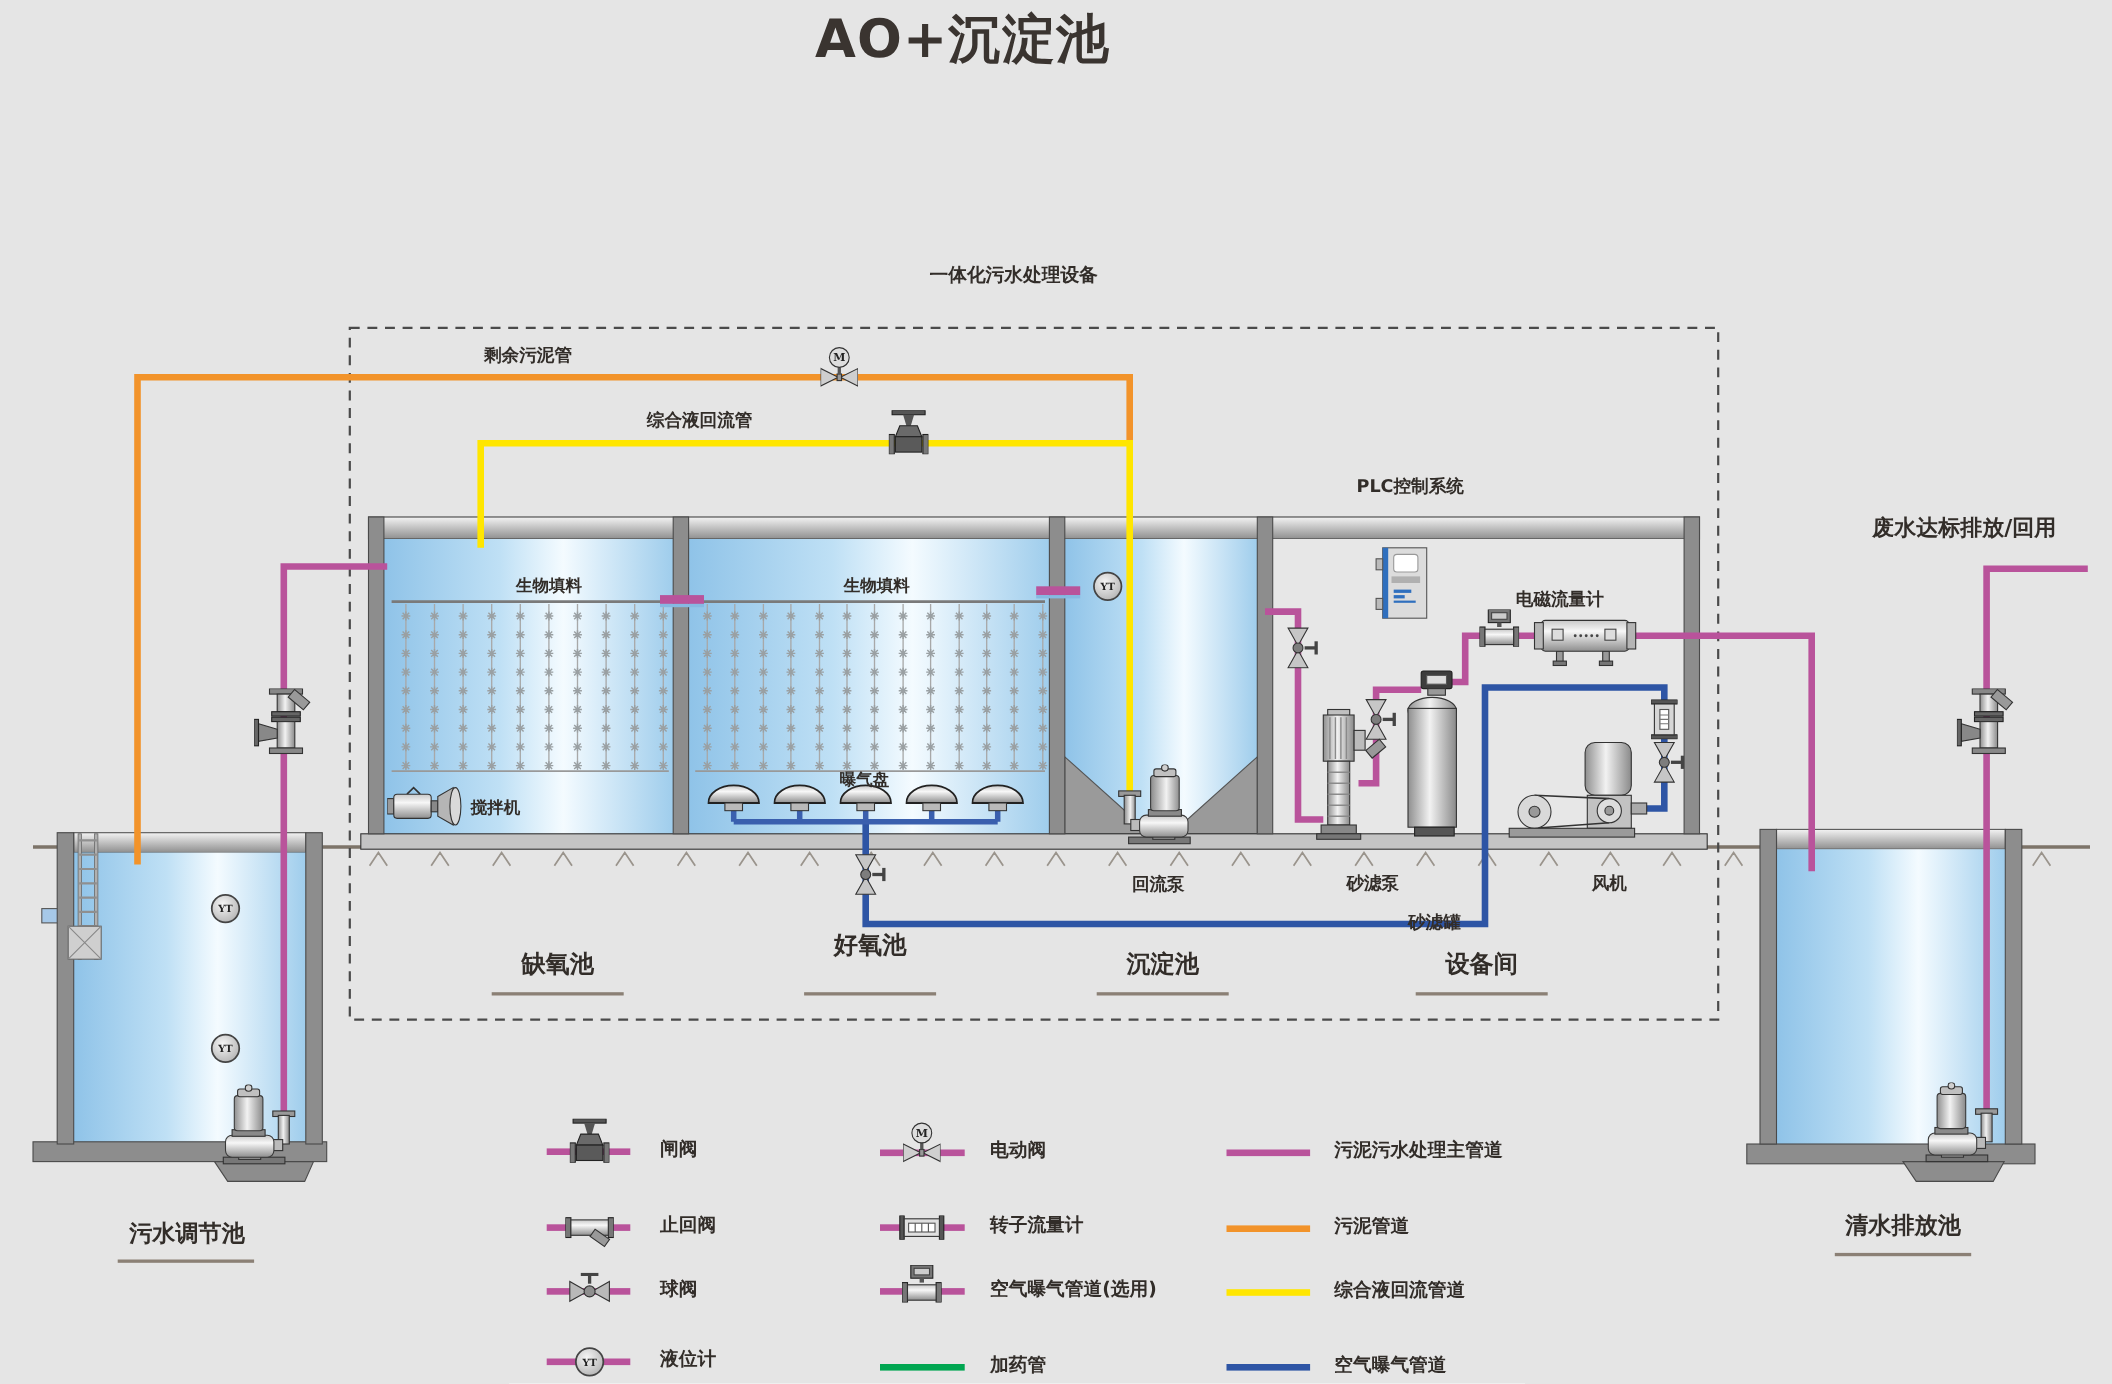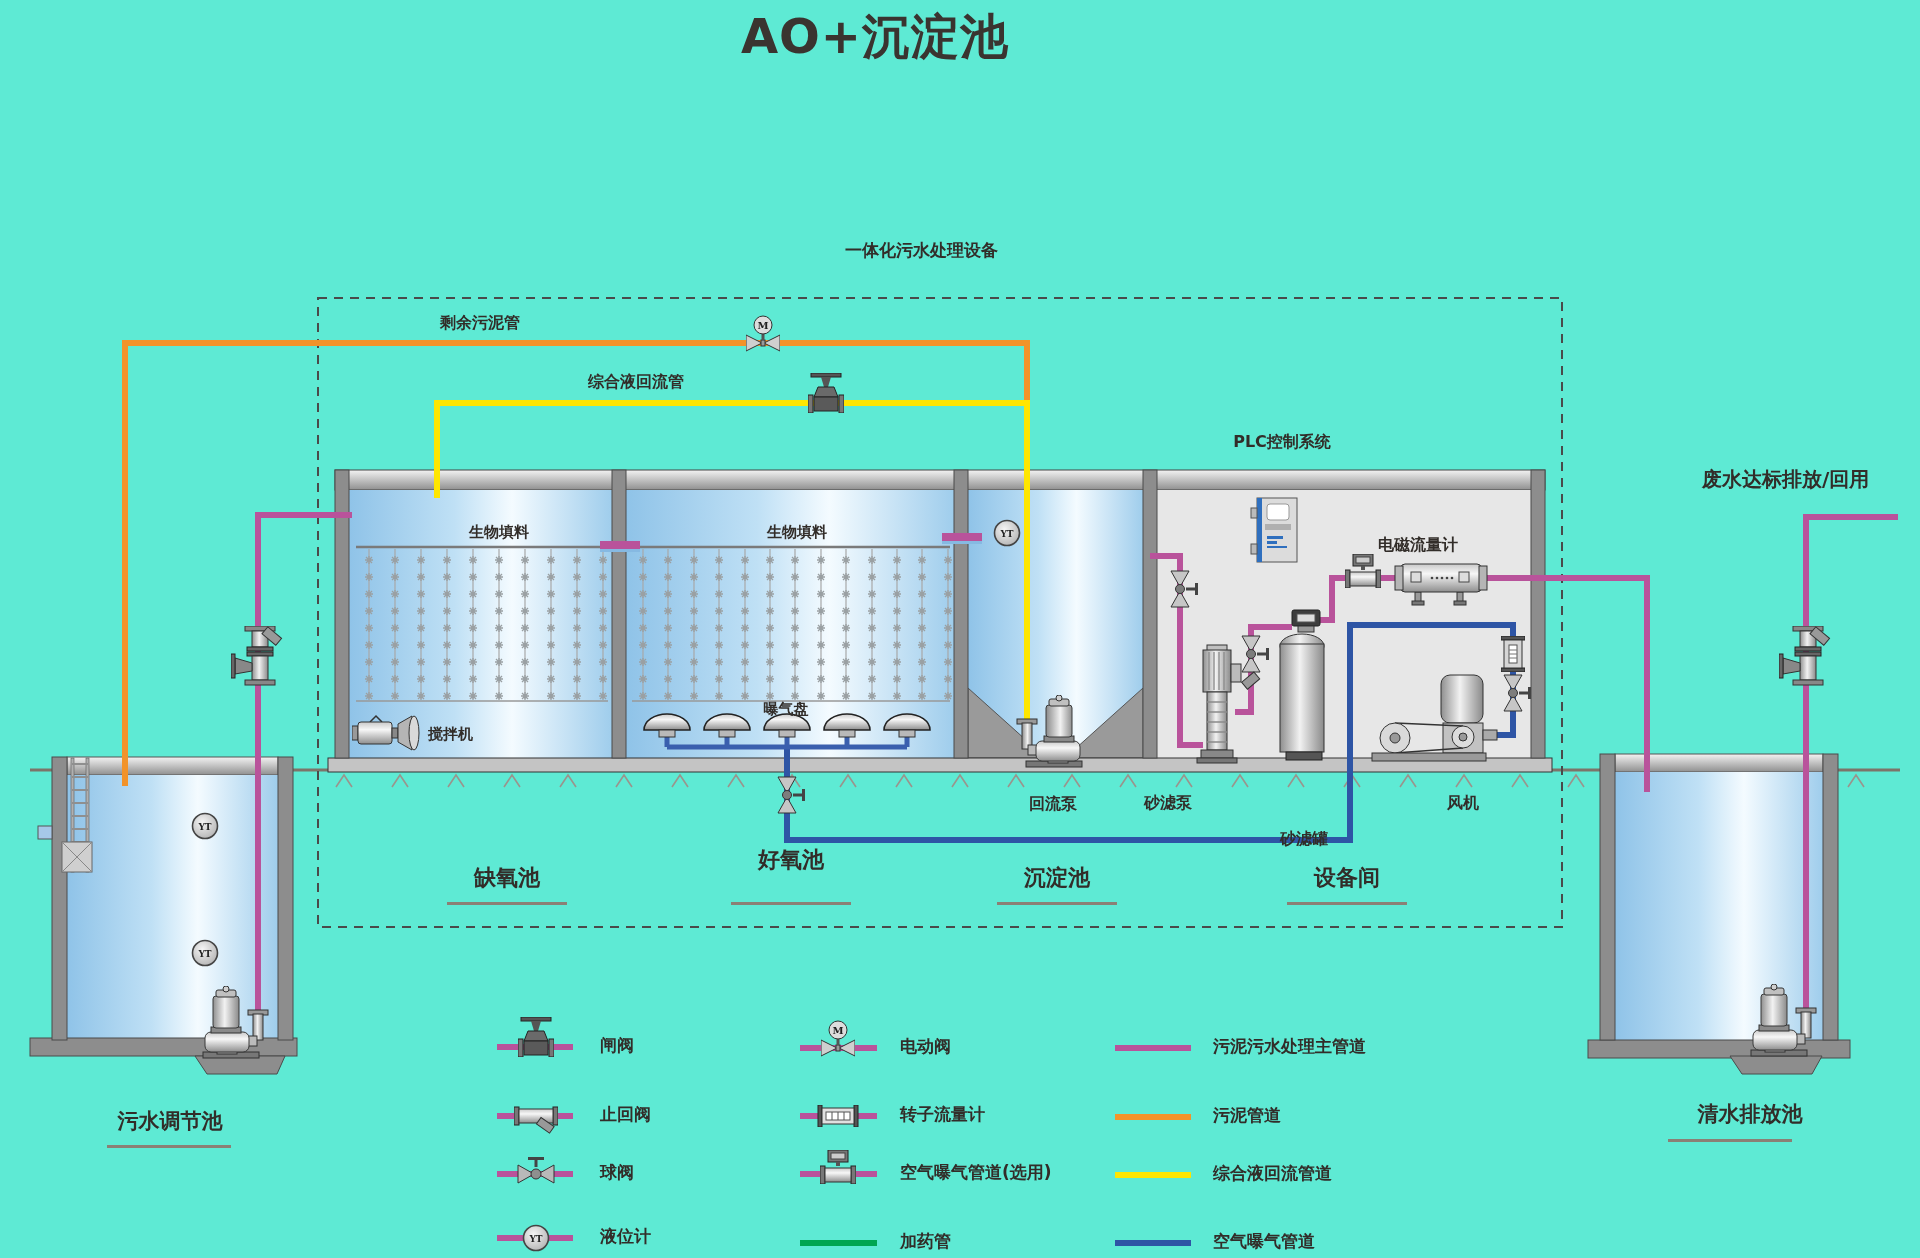--- a/index.html
+++ b/index.html
@@ -1,16 +1,16 @@
 <!DOCTYPE html>
 <html><head>
 <meta charset="utf-8">
 <style>
   html,body{margin:0;padding:0;background:#ffffff;}
-  .stage{position:relative;width:1920px;height:1258px;background:#5eead4;overflow:hidden;
+  .stage{position:relative;width:1920px;height:1258px;background:#e5e5e5;overflow:hidden;
          font-family:"DejaVu Sans","Liberation Sans",sans-serif;}
   .stage svg.base{position:absolute;left:0;top:0;}
   .lbl{position:absolute;font-weight:bold;color:#322d29;white-space:nowrap;line-height:1.1;}
   .c{transform:translateX(-50%);}
   .title{font-size:48px;font-weight:600;color:#3a3430;letter-spacing:1px;}
   .ul{position:absolute;height:3px;background:#8b8075;}
 </style>
 </head>
 <body>
 
@@ -359,37 +359,37 @@
 <div class="lbl" style="left:845px;top:241px;font-size:17px;">一体化污水处理设备</div>
 <div class="lbl" style="left:440px;top:314px;font-size:16px;">剩余污泥管</div>
 <div class="lbl" style="left:588px;top:373px;font-size:16px;">综合液回流管</div>
 <div class="lbl c" style="left:1282px;top:433px;font-size:16px;">PLC控制系统</div>
 <div class="lbl" style="left:1378px;top:536px;font-size:16px;">电磁流量计</div>
 <div class="lbl c" style="left:499px;top:524px;font-size:15px;">生物填料</div>
 <div class="lbl c" style="left:797px;top:524px;font-size:15px;">生物填料</div>
 <div class="lbl" style="left:428px;top:726px;font-size:15px;">搅拌机</div>
 <div class="lbl c" style="left:786px;top:701px;font-size:15px;">曝气盘</div>
 <div class="lbl c" style="left:1053px;top:795px;font-size:16px;">回流泵</div>
-<div class="lbl c" style="left:1168px;top:794px;font-size:16px;">砂滤泵</div>
+<div class="lbl c" style="left:1248px;top:794px;font-size:16px;">砂滤泵</div>
 <div class="lbl c" style="left:1304px;top:794px;font-size:16px;margin-top:36px;">砂滤罐</div>
 <div class="lbl c" style="left:1463px;top:794px;font-size:16px;">风机</div>
 <div class="lbl" style="left:1702px;top:468px;font-size:20px;">废水达标排放/回用</div>
 
 <div class="lbl c" style="left:507px;top:866px;font-size:22px;">缺氧池</div>
 <div class="ul" style="left:447px;top:902px;width:120px;"></div>
 <div class="lbl c" style="left:791px;top:848px;font-size:22px;">好氧池</div>
 <div class="ul" style="left:731px;top:902px;width:120px;"></div>
 <div class="lbl c" style="left:1057px;top:866px;font-size:22px;">沉淀池</div>
 <div class="ul" style="left:997px;top:902px;width:120px;"></div>
 <div class="lbl c" style="left:1347px;top:866px;font-size:22px;">设备间</div>
 <div class="ul" style="left:1287px;top:902px;width:120px;"></div>
 
 <div class="lbl c" style="left:170px;top:1110px;font-size:21px;">污水调节池</div>
 <div class="ul" style="left:107px;top:1145px;width:124px;"></div>
-<div class="lbl c" style="left:1730px;top:1103px;font-size:21px;margin-left:20px;">清水排放池</div>
+<div class="lbl c" style="left:1730px;top:1103px;font-size:21px;">清水排放池</div>
 <div class="ul" style="left:1668px;top:1139px;width:124px;"></div>
 
 <div class="lbl" style="left:600px;top:1036px;font-size:17px;">闸阀</div>
 <div class="lbl" style="left:600px;top:1105px;font-size:17px;">止回阀</div>
 <div class="lbl" style="left:600px;top:1163px;font-size:17px;">球阀</div>
 <div class="lbl" style="left:600px;top:1227px;font-size:17px;">液位计</div>
 <div class="lbl" style="left:900px;top:1037px;font-size:17px;">电动阀</div>
 <div class="lbl" style="left:900px;top:1105px;font-size:17px;">转子流量计</div>
 <div class="lbl" style="left:900px;top:1163px;font-size:17px;">空气曝气管道(选用)</div>
 <div class="lbl" style="left:900px;top:1232px;font-size:17px;">加药管</div>

